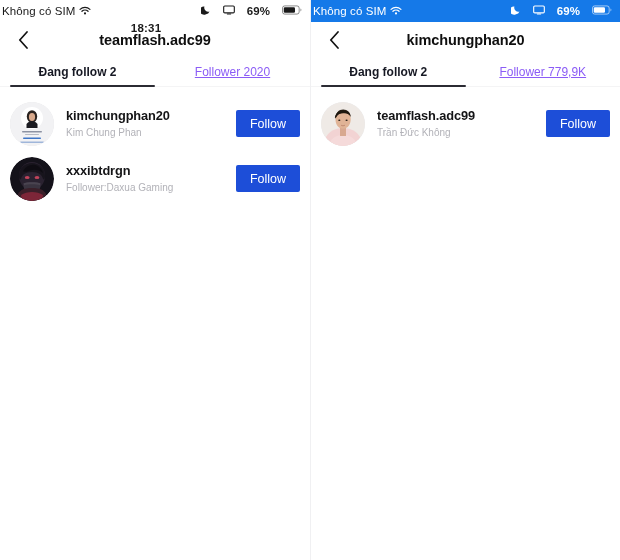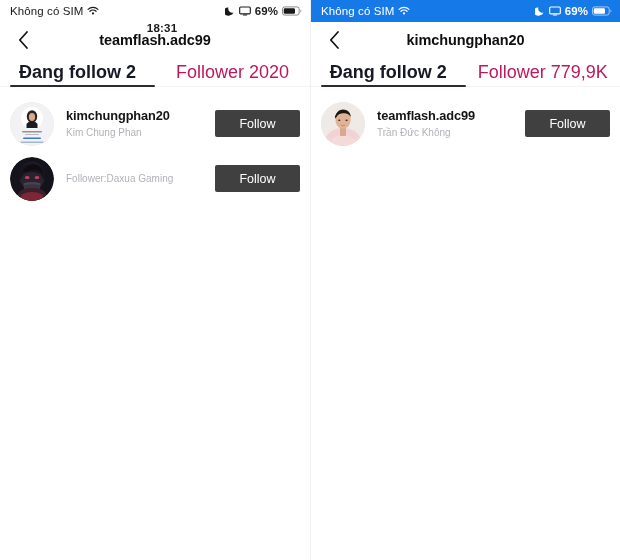--- a/index.html
+++ b/index.html
@@ -16,29 +16,29 @@
     position: relative;
     overflow: hidden;
   }
   .panel.right { border-left: 1px solid #f0f0f2; }
 
   
   .statusbar {
     height: 22px;
     display: flex;
     align-items: center;
-    padding: 0 8px 0 10px;
+    padding: 0 8px 0 2px;
     font-size: 11.5px;
     color: #1a1a1a;
     letter-spacing: .1px;
   }
   .statusbar.blue { background: #1579e8; color: #ffffff; }
   .sb-left { display: flex; align-items: center; gap: 4px; flex: 0 0 auto; }
   .sb-center { flex: 1 1 auto; display: flex; align-items: flex-end; justify-content: center; gap: 4px; margin-top: 34px; }
-  .sb-right { display: flex; align-items: center; gap: 4px; flex: 0 0 auto; }
+  .sb-right { display: flex; align-items: flex-start; gap: 12px; flex: 0 0 auto; }
   .sb-carrier { font-size: 11.5px; }
   .sb-time { font-weight: 700; font-size: 11.5px; letter-spacing: .2px; }
   .sb-pct { font-weight: 700; font-size: 11.5px; }
   .icn { display: inline-block; line-height: 0; }
   .icn svg { display: block; }
 
   
   .navbar {
     height: 35px;
     display: flex;
@@ -66,26 +66,26 @@
   .tabs {
     height: 30px;
     display: flex;
     position: relative;
   }
   .tab {
     flex: 1 1 50%;
     display: flex;
     align-items: center;
     justify-content: center;
-    font-size: 18px;
+    font-size: 12px;
     cursor: pointer;
     position: relative;
   }
   .tab.active { color: #161823; font-weight: 700; }
-  .tab.inactive { color: #be185d; font-weight: 400; }
+  .tab.inactive { color: #8b5cf6; font-weight: 400; text-decoration: underline; }
   .tab-underline {
     position: absolute;
     bottom: 0;
     left: 10px;
     width: 145px;
     height: 2.5px;
     background: #2b2b33;
     border-radius: 2px;
   }
   .tabs-divider {
@@ -129,23 +129,23 @@
   }
   .nickname {
     font-size: 10px;
     color: #b2b2b8;
     line-height: 1.5;
     white-space: nowrap;
     overflow: hidden;
   }
   .follow-btn {
     flex: 0 0 auto;
-    width: 85px;
+    width: 64px;
     height: 27px;
-    background: #404040;
+    background: #1d4ed8;
     color: #ffffff;
     font-size: 12.5px;
     font-weight: 400;
     border: none;
     border-radius: 2px;
     display: flex;
     align-items: center;
     justify-content: center;
     cursor: pointer;
     font-family: "Liberation Sans", sans-serif;
@@ -264,20 +264,21 @@
               <ellipse cx="17.2" cy="20.5" rx="2.4" ry="1.5" fill="#c2445b"></ellipse>
               <ellipse cx="27" cy="20.5" rx="2.4" ry="1.5" fill="#c2445b"></ellipse>
               <path d="M13.5 26.5c2.6-1.6 14.4-1.6 17 0 .6 3.2-1 6.5-3 8-3 2.2-8 2.2-11 0-2-1.5-3.6-4.8-3-8z" fill="#3a3440"></path>
               <path d="M13.5 26.5c2.6-1.6 14.4-1.6 17 0l-.6 1.7c-2.8-1.3-13-1.3-15.8 0z" fill="#4a4450"></path>
               <path d="M8 37c2-4 6-6 14-6s12 2 14 6v7H8z" fill="#3a1f29"></path>
               <path d="M11 38c3-2 7-3 11-3s8 1 11 3l-1 6H12z" fill="#7d2638"></path>
             </g>
           </svg>
         </div>
         <div class="row-text">
+          <div class="uname">xxxibtdrgn</div>
           <div class="nickname">Follower:Daxua Gaming</div>
         </div>
         <button class="follow-btn">Follow</button>
       </div>
 
     </div>
   </div>
 
   <div class="panel right">
 

